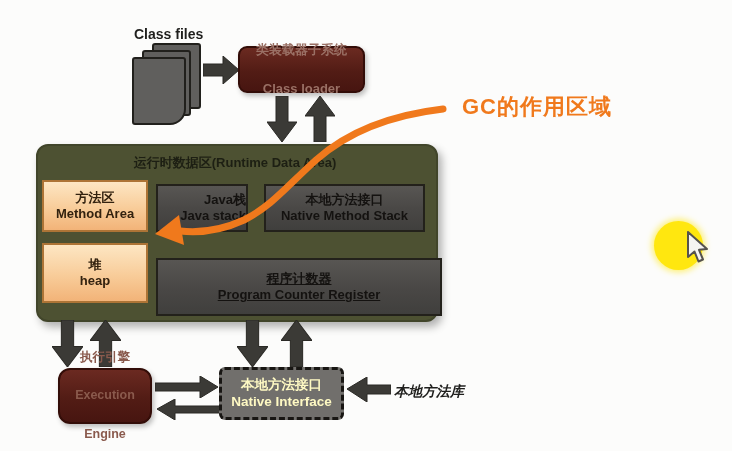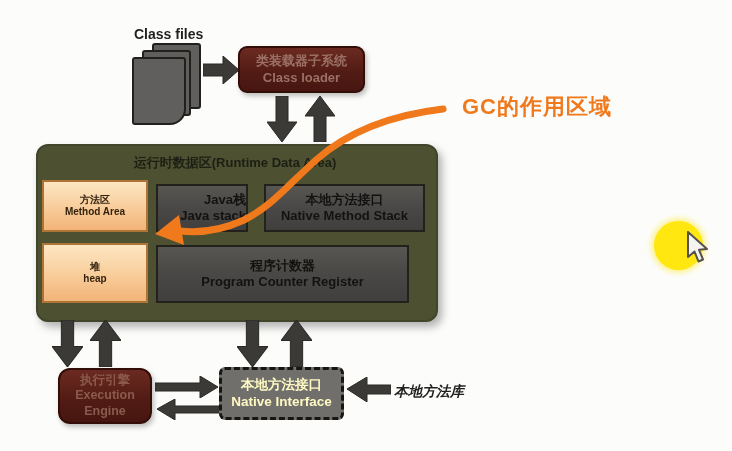--- a/index.html
+++ b/index.html
@@ -13,27 +13,27 @@
   .lbl{font-weight:bold;color:#1f1f1d;font-size:14px;}
   
   .page{position:absolute;background:#605f5d;border:2px solid #21201c;border-radius:3px;}
   .page.p3{left:20px;top:0;width:45px;height:62px;}
   .page.p2{left:10px;top:7px;width:45px;height:62px;}
   .page.p1{left:0;top:14px;width:50px;height:64px;border-bottom-right-radius:16px;}
   
   .box{box-sizing:border-box;display:flex;flex-direction:column;align-items:center;justify-content:center;text-align:center;line-height:1.25;}
   .maroon{background:linear-gradient(180deg,#6b2a21 0%,#521c15 55%,#471510 100%);
     border:2px solid #330d08;border-radius:9px;color:#9a7065;font-size:13px;font-weight:bold;
-    box-shadow:2px 3px 5px rgba(0,0,0,0.25);}
+    box-shadow:2px 3px 5px rgba(0,0,0,0.25);gap:23px;}
   .maroon.engine{color:#8a5a4d;border-radius:12px;font-size:12.5px;}
   .olive{background:#4d5132;border:2px solid #41452a;border-radius:12px;
     box-shadow:4px 5px 9px rgba(0,0,0,0.30);}
   .olive-title{color:#1d1f13;font-size:13px;font-weight:bold;text-align:center;}
   .orangebox{background:linear-gradient(180deg,#fde6c3 0%,#f8cc99 55%,#f2b378 100%);
-    border:2px solid #ad7436;color:#33220f;font-weight:bold;font-size:10px;}
+    border:2px solid #ad7436;color:#33220f;font-weight:bold;font-size:13px;}
   .graybox{background:linear-gradient(180deg,#585653 0%,#4a4846 50%,#403f3d 100%);
     border:2px solid #23211b;color:#141210;font-weight:bold;font-size:13px;}
   .dashedbox{background:#716f6c;border:3px dashed #181613;border-radius:6px;
     color:#fef9c3;font-weight:bold;font-size:13.5px;}
   .gc-label{color:#f0791c;font-size:22px;font-weight:bold;letter-spacing:1px;}
   .arrow-svg{display:block;}
   .circle{background:#ffe70f;border-radius:50%;box-shadow:0 0 6px 2px rgba(255,231,15,0.6);}
 </style>
 </head>
 <body>
@@ -75,21 +75,21 @@
     <div>Java stack</div>
   </div>
   <div class="abs box graybox" style="left:264px;top:184px;width:161px;height:48px;">
     <div>本地方法接口</div>
     <div>Native Method Stack</div>
   </div>
   <div class="abs box orangebox" style="left:42px;top:243px;width:106px;height:60px;">
     <div>堆</div>
     <div>heap</div>
   </div>
-  <div class="abs box graybox" style="left:156px;top:245px;width:253px;height:58px;">
+  <div class="abs box graybox" style="left:156px;top:258px;width:286px;height:58px;text-decoration:underline;">
     <div>程序计数器</div>
     <div>Program Counter Register</div>
   </div>
 
   <svg class="abs arrow-svg" style="left:52px;top:320px;" width="31" height="47" viewBox="0 0 30 46">
     <polygon points="9,0 21,0 21,26 30,26 15,46 0,26 9,26" fill="#3b3a36" stroke="#2a2925" stroke-width="1"></polygon>
   </svg>
   <svg class="abs arrow-svg" style="left:90px;top:320px;" width="31" height="47" viewBox="0 0 30 46">
     <polygon points="15,0 30,20 21,20 21,46 9,46 9,20 0,20" fill="#3b3a36" stroke="#2a2925" stroke-width="1"></polygon>
   </svg>

